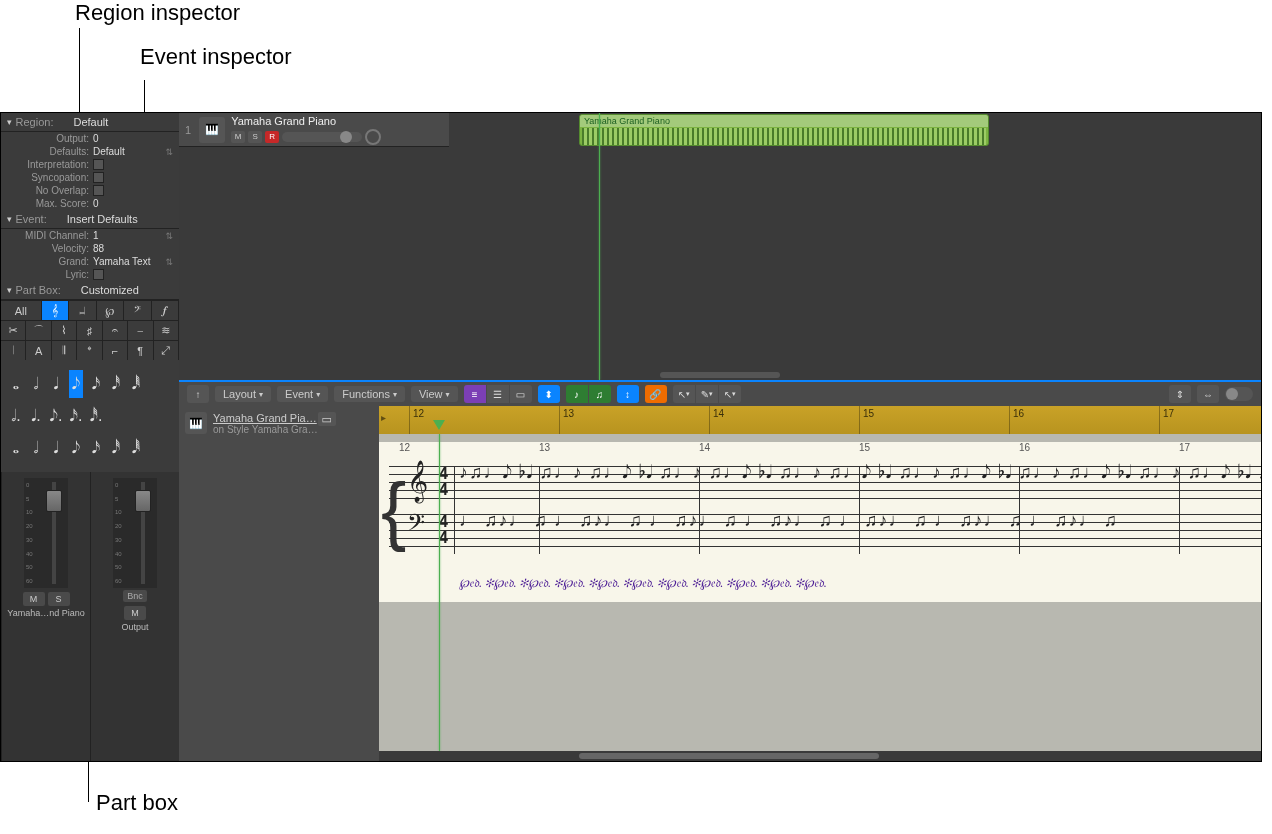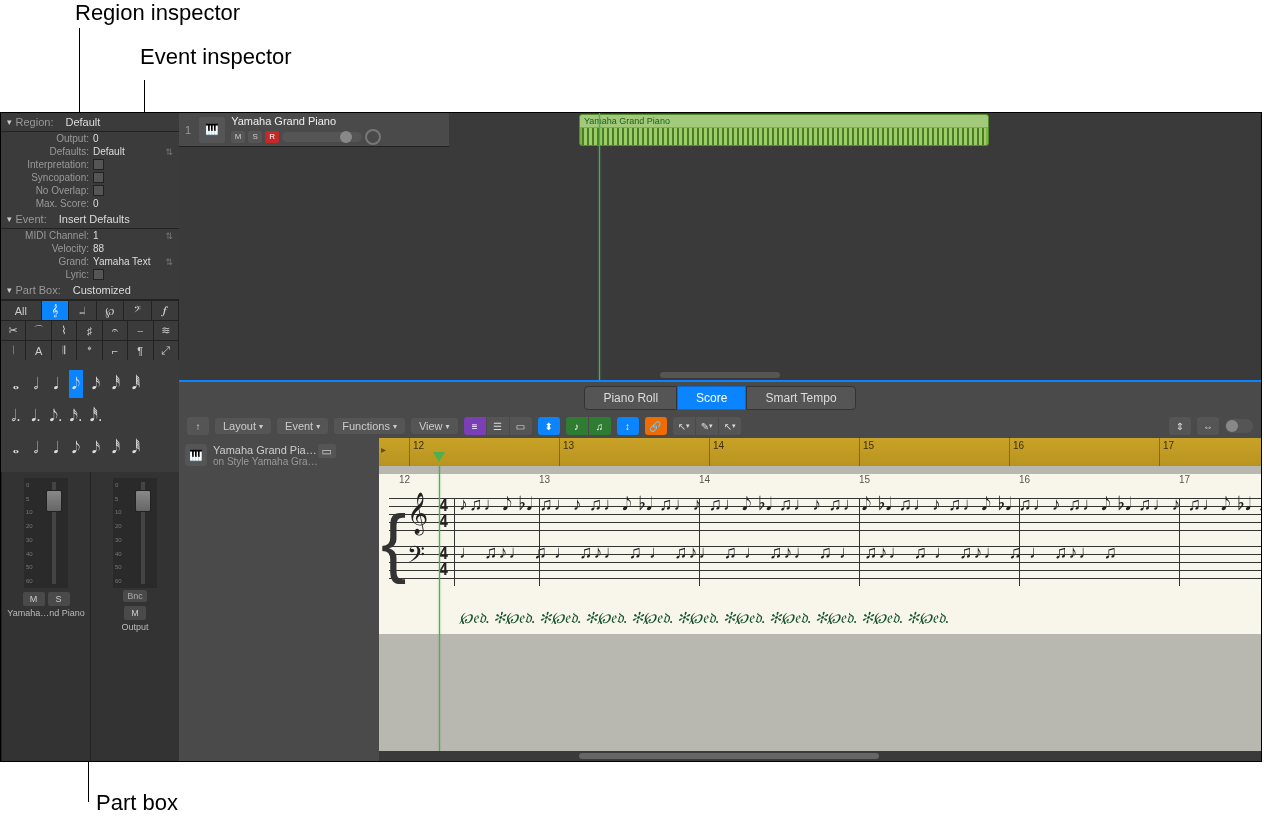--- a/index.html
+++ b/index.html
@@ -3,21 +3,21 @@
 <meta charset="utf-8">
 <style>
 * { margin: 0; padding: 0; box-sizing: border-box; font-family: -apple-system, "Helvetica Neue", Arial, sans-serif; }
 body { background: #fff; width: 1272px; height: 834px; position: relative; overflow: hidden; }
 .annotation { position: absolute; font-size: 22px; color: #000; }
 .annotation-line { position: absolute; background: #000; }
 .app { position: absolute; top: 112px; left: 0; width: 1262px; height: 650px; background: #2a2a2a; display: flex; border: 1px solid #000; }
 .inspector { width: 178px; background: #3b3b3b; color: #ccc; font-size: 11px; display: flex; flex-direction: column; }
 .insp-hdr { display: flex; align-items: center; padding: 3px 6px; border-bottom: 1px solid #222; cursor: pointer; }
 .insp-hdr .disc { margin-right: 4px; font-size: 9px; }
-.insp-hdr .lbl { color: #999; margin-right: 12px; }
+.insp-hdr .lbl { color: #999; margin-right: 20px; }
 .insp-hdr .val { color: #ddd; }
 .insp-row { display: flex; align-items: center; padding: 1px 6px; }
 .insp-row .lbl { width: 82px; text-align: right; color: #999; margin-right: 4px; font-size: 10px; }
 .insp-row .val { color: #ddd; font-size: 10px; }
 .insp-row .chk { width: 11px; height: 11px; background: #555; border: 1px solid #222; }
 .insp-row .dd { font-size: 9px; color: #777; margin-left: auto; }
 .partbox-row { display: flex; height: 20px; border-top: 1px solid #222; }
 .pb-cell { flex: 1; display: flex; align-items: center; justify-content: center; color: #ccc; font-size: 11px; border-right: 1px solid #222; cursor: pointer; }
 .pb-cell.sel { background: #0a84ff; color: #fff; }
 .notes-palette { background: #3b3b3b; padding: 6px 8px; }
@@ -67,42 +67,42 @@
 .ed-iconbtn.blue { background: #0a84ff; color: #fff; }
 .ed-iconbtn.green { background: #2e7d32; color: #fff; }
 .ed-iconbtn.orange { background: #ef6c00; color: #fff; }
 .ed-group { display: flex; gap: 1px; }
 .ed-group .ed-iconbtn { border-radius: 0; }
 .ed-group .ed-iconbtn:first-child { border-radius: 3px 0 0 3px; }
 .ed-group .ed-iconbtn:last-child { border-radius: 0 3px 3px 0; }
 .ed-spacer { flex: 1; }
 .score-area { flex: 1; display: flex; background: #4a4a4a; position: relative; }
 .score-side { width: 200px; background: #4a4a4a; padding: 6px; color: #ccc; font-size: 11px; }
-.score-side .sname { font-weight: 500; }
+.score-side .sname { font-weight: 500; text-decoration: underline; }
 .score-side .sub { font-size: 10px; color: #999; }
 .score-side .fit { float: right; width: 18px; height: 14px; background: #555; border-radius: 2px; display: flex; align-items: center; justify-content: center; cursor: pointer; }
 .score-main { flex: 1; display: flex; flex-direction: column; overflow: hidden; }
 .ruler { height: 28px; background: linear-gradient(#c9a227,#b8941f); position: relative; font-size: 10px; color: #3a2f0a; }
 .ruler .tick { position: absolute; top: 0; bottom: 0; border-left: 1px solid rgba(0,0,0,.3); padding-left: 3px; padding-top: 2px; }
 .ruler .ph { position: absolute; top: 14px; width: 0; height: 0; border-left: 6px solid transparent; border-right: 6px solid transparent; border-top: 10px solid #4caf50; }
 .notation-wrap { flex: 1; background: #b8b8b0; position: relative; overflow: hidden; }
 .notation { position: absolute; left: 0; top: 8px; right: 0; height: 160px; background: #f8f6ea; }
 .bar-nums { position: absolute; top: 0; left: 0; right: 0; height: 14px; font-size: 10px; color: #555; }
 .bar-nums span { position: absolute; top: 0; }
 .staff { position: absolute; left: 10px; right: 0; height: 40px; }
 .staff.treble { top: 24px; }
 .staff.bass { top: 72px; }
 .staff-line { position: absolute; left: 0; right: 0; height: 1px; background: #333; }
 .brace { position: absolute; left: 2px; top: 24px; font-size: 76px; color: #333; line-height: 88px; }
 .clef { position: absolute; font-size: 36px; color: #222; }
 .timesig { position: absolute; left: 50px; font-size: 16px; font-weight: bold; color: #222; line-height: 16px; }
 .barline { position: absolute; top: 24px; bottom: auto; height: 88px; width: 1px; background: #333; }
 .playhead { position: absolute; top: 0; bottom: 0; width: 1px; background: #4caf50; box-shadow: 0 0 2px #4caf50; }
 .notes-fake { position: absolute; top: 20px; left: 80px; right: 0; height: 100px; font-size: 18px; color: #222; letter-spacing: 1px; overflow: hidden; white-space: nowrap; }
-.ped-row { position: absolute; left: 80px; right: 0; top: 132px; height: 18px; font-size: 16px; font-style: italic; color: #14532d; font-family: Georgia, serif; white-space: nowrap; overflow: hidden; }
+.ped-row { position: absolute; left: 80px; right: 0; top: 132px; height: 18px; font-size: 12px; font-style: italic; color: #4c1d95; font-family: Georgia, serif; white-space: nowrap; overflow: hidden; }
 .ed-hscroll { height: 10px; background: #3a3a3a; position: relative; }
 .ed-hscroll .thumb { position: absolute; left: 200px; width: 300px; top: 2px; height: 6px; background: #666; border-radius: 3px; }
 .toggle { width: 28px; height: 14px; background: #555; border-radius: 7px; position: relative; cursor: pointer; }
 .toggle .knob { position: absolute; left: 1px; top: 1px; width: 12px; height: 12px; background: #888; border-radius: 50%; }
 </style>
 </head>
 <body>
 
 <div class="annotation" style="left:75px; top:0;">Region inspector</div>
 <div class="annotation-line" style="left:79px; top:28px; width:1px; height:84px;"></div>
@@ -303,25 +303,20 @@
           <div class="rname">Yamaha Grand Piano</div>
           <div class="wave"></div>
         </div>
       </div>
       <div class="tracks-bg"></div>
       <div class="playhead" style="left:420px; top:0; height:267px;"></div>
       <div class="h-scroll"></div>
     </div>
 
     <div class="editor">
-      <div class="ed-tabs">
-        <div class="ed-tab">Piano Roll</div>
-        <div class="ed-tab active">Score</div>
-        <div class="ed-tab">Smart Tempo</div>
-      </div>
       <div class="ed-toolbar">
         <div class="ed-iconbtn">↑</div>
         <div class="ed-btn">
             <span>Layout</span>
             <span class="dd">▾</span>
           </div>
         <div class="ed-btn">
             <span>Event</span>
             <span class="dd">▾</span>
           </div>

